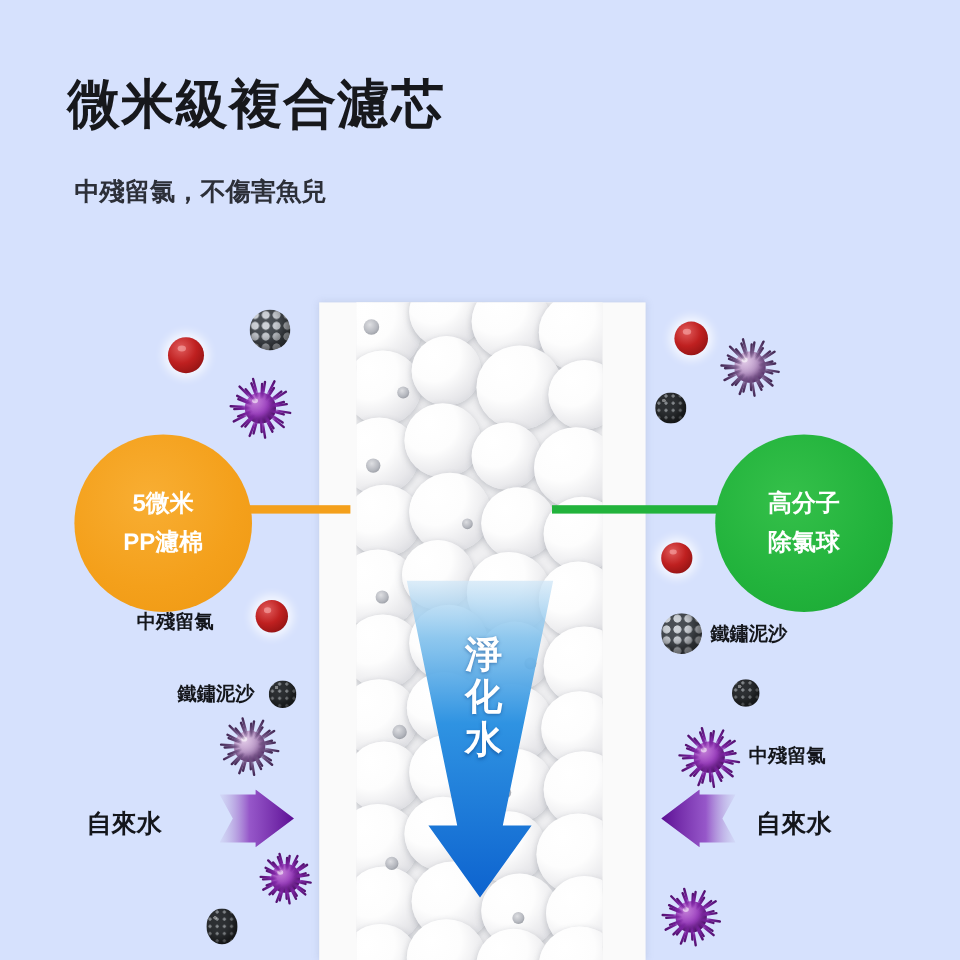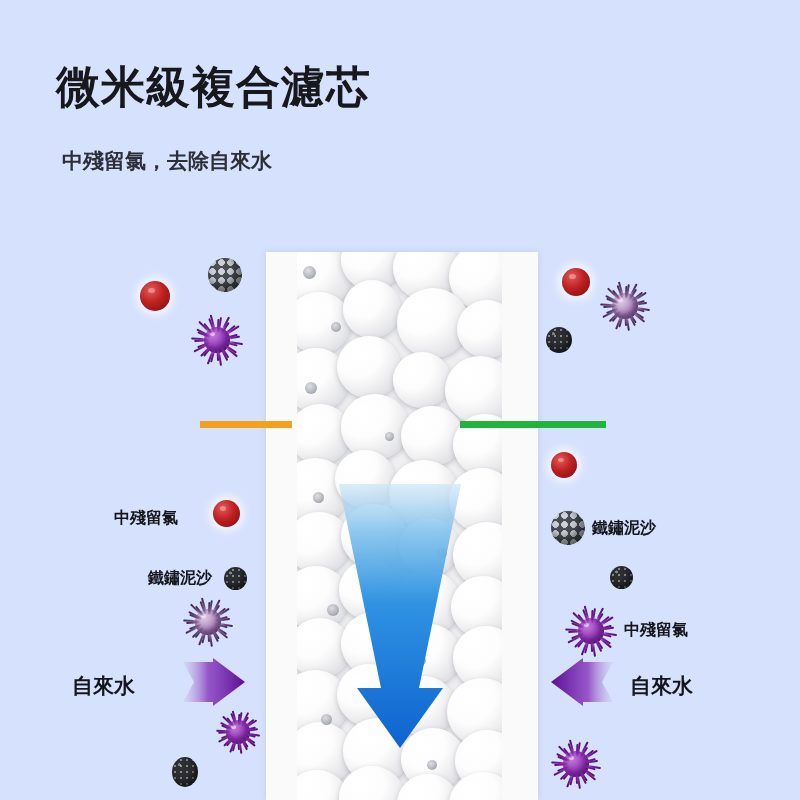--- a/index.html
+++ b/index.html
@@ -240,21 +240,21 @@
   
   .flow-arrow { position: absolute; }
 </style>
 </head>
 <body>
 
 <div id="stage">
 
   <div id="heading">微米級複合濾芯</div>
   <div id="subtitle">
-    <span class="l2">中殘留氯，去除自來水</span>
+    <span class="l2">中殘留氯，不傷害魚兒</span>
   </div>
 
   <div id="panel"></div>
 
   <div id="photo">
 
     <div class="ball spk" style="left:-16px;  top:-10px; width:70px;  height:68px;"></div>
     <div class="ball spk" style="left:44px;   top:-22px; width:62px;  height:60px;"></div>
     <div class="ball" style="left:96px;   top:-16px; width:66px;  height:64px;"></div>
     <div class="ball" style="left:152px;  top:-8px;  width:68px;  height:66px;"></div>
@@ -315,24 +315,33 @@
     <defs>
       <linearGradient id="funnelGrad" x1="0" y1="0" x2="0" y2="1">
         <stop offset="0%" stop-color="#cfe6f7" stop-opacity="0.72"></stop>
         <stop offset="18%" stop-color="#7fc0ec" stop-opacity="0.88"></stop>
         <stop offset="45%" stop-color="#2f93e2"></stop>
         <stop offset="100%" stop-color="#0d63cf"></stop>
       </linearGradient>
     </defs>
     <path d="M2,2 L124,2 L82,206 L106,206 L63,266 L20,206 L44,206 Z" fill="url(#funnelGrad)"></path>
   </svg>
+  <div id="funnel-label">淨化水</div>
 
   <div class="lead-line" id="lead-left"></div>
   <div class="lead-line" id="lead-right"></div>
 
+  <div class="callout" id="callout-left">
+    <span>5微米</span>
+    <span>PP濾棉</span>
+  </div>
+  <div class="callout" id="callout-right">
+    <span>高分子</span>
+    <span>除氯球</span>
+  </div>
 
   <div class="blob" style="left:140px; top:281px; width:30px; height:30px;"></div>
   <div class="sand lg" style="left:208px; top:258px; width:34px; height:34px;"></div>
 
   <div class="virus" style="left:194px; top:317px; width:46px; height:46px;">
     <div class="virus-core"></div>
   <div class="spike" style="transform: rotate(-3deg); height: 46%;"></div>
       <div class="spike" style="transform: rotate(15deg); height: 51%;"></div>
       <div class="spike" style="transform: rotate(21deg); height: 56%;"></div>
       <div class="spike" style="transform: rotate(39deg); height: 46%;"></div>

